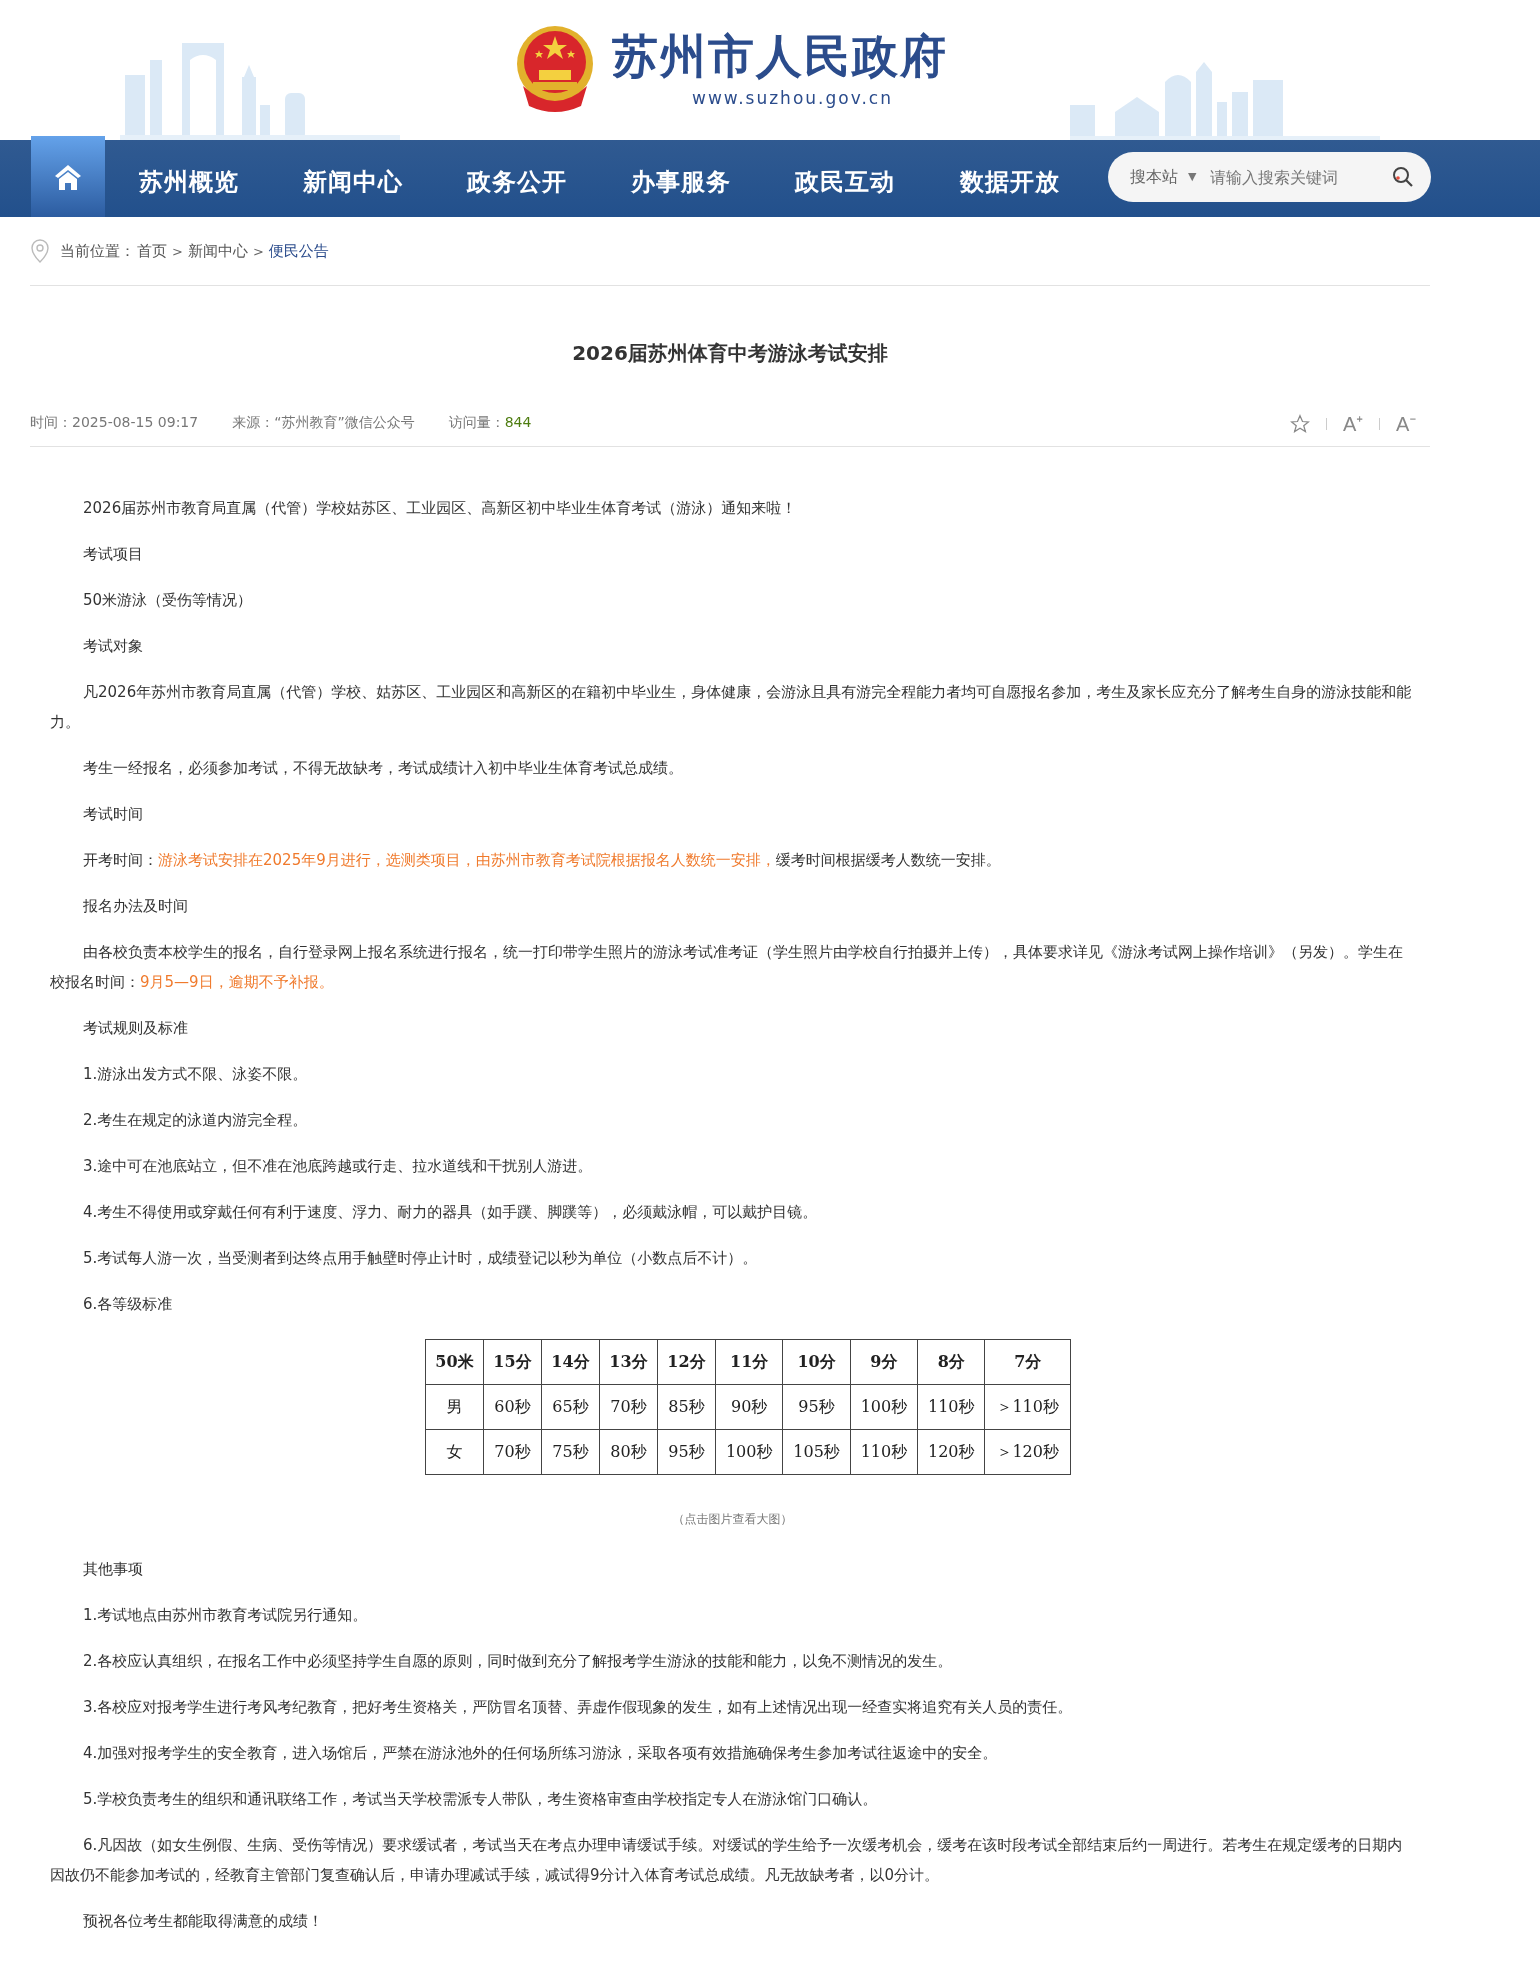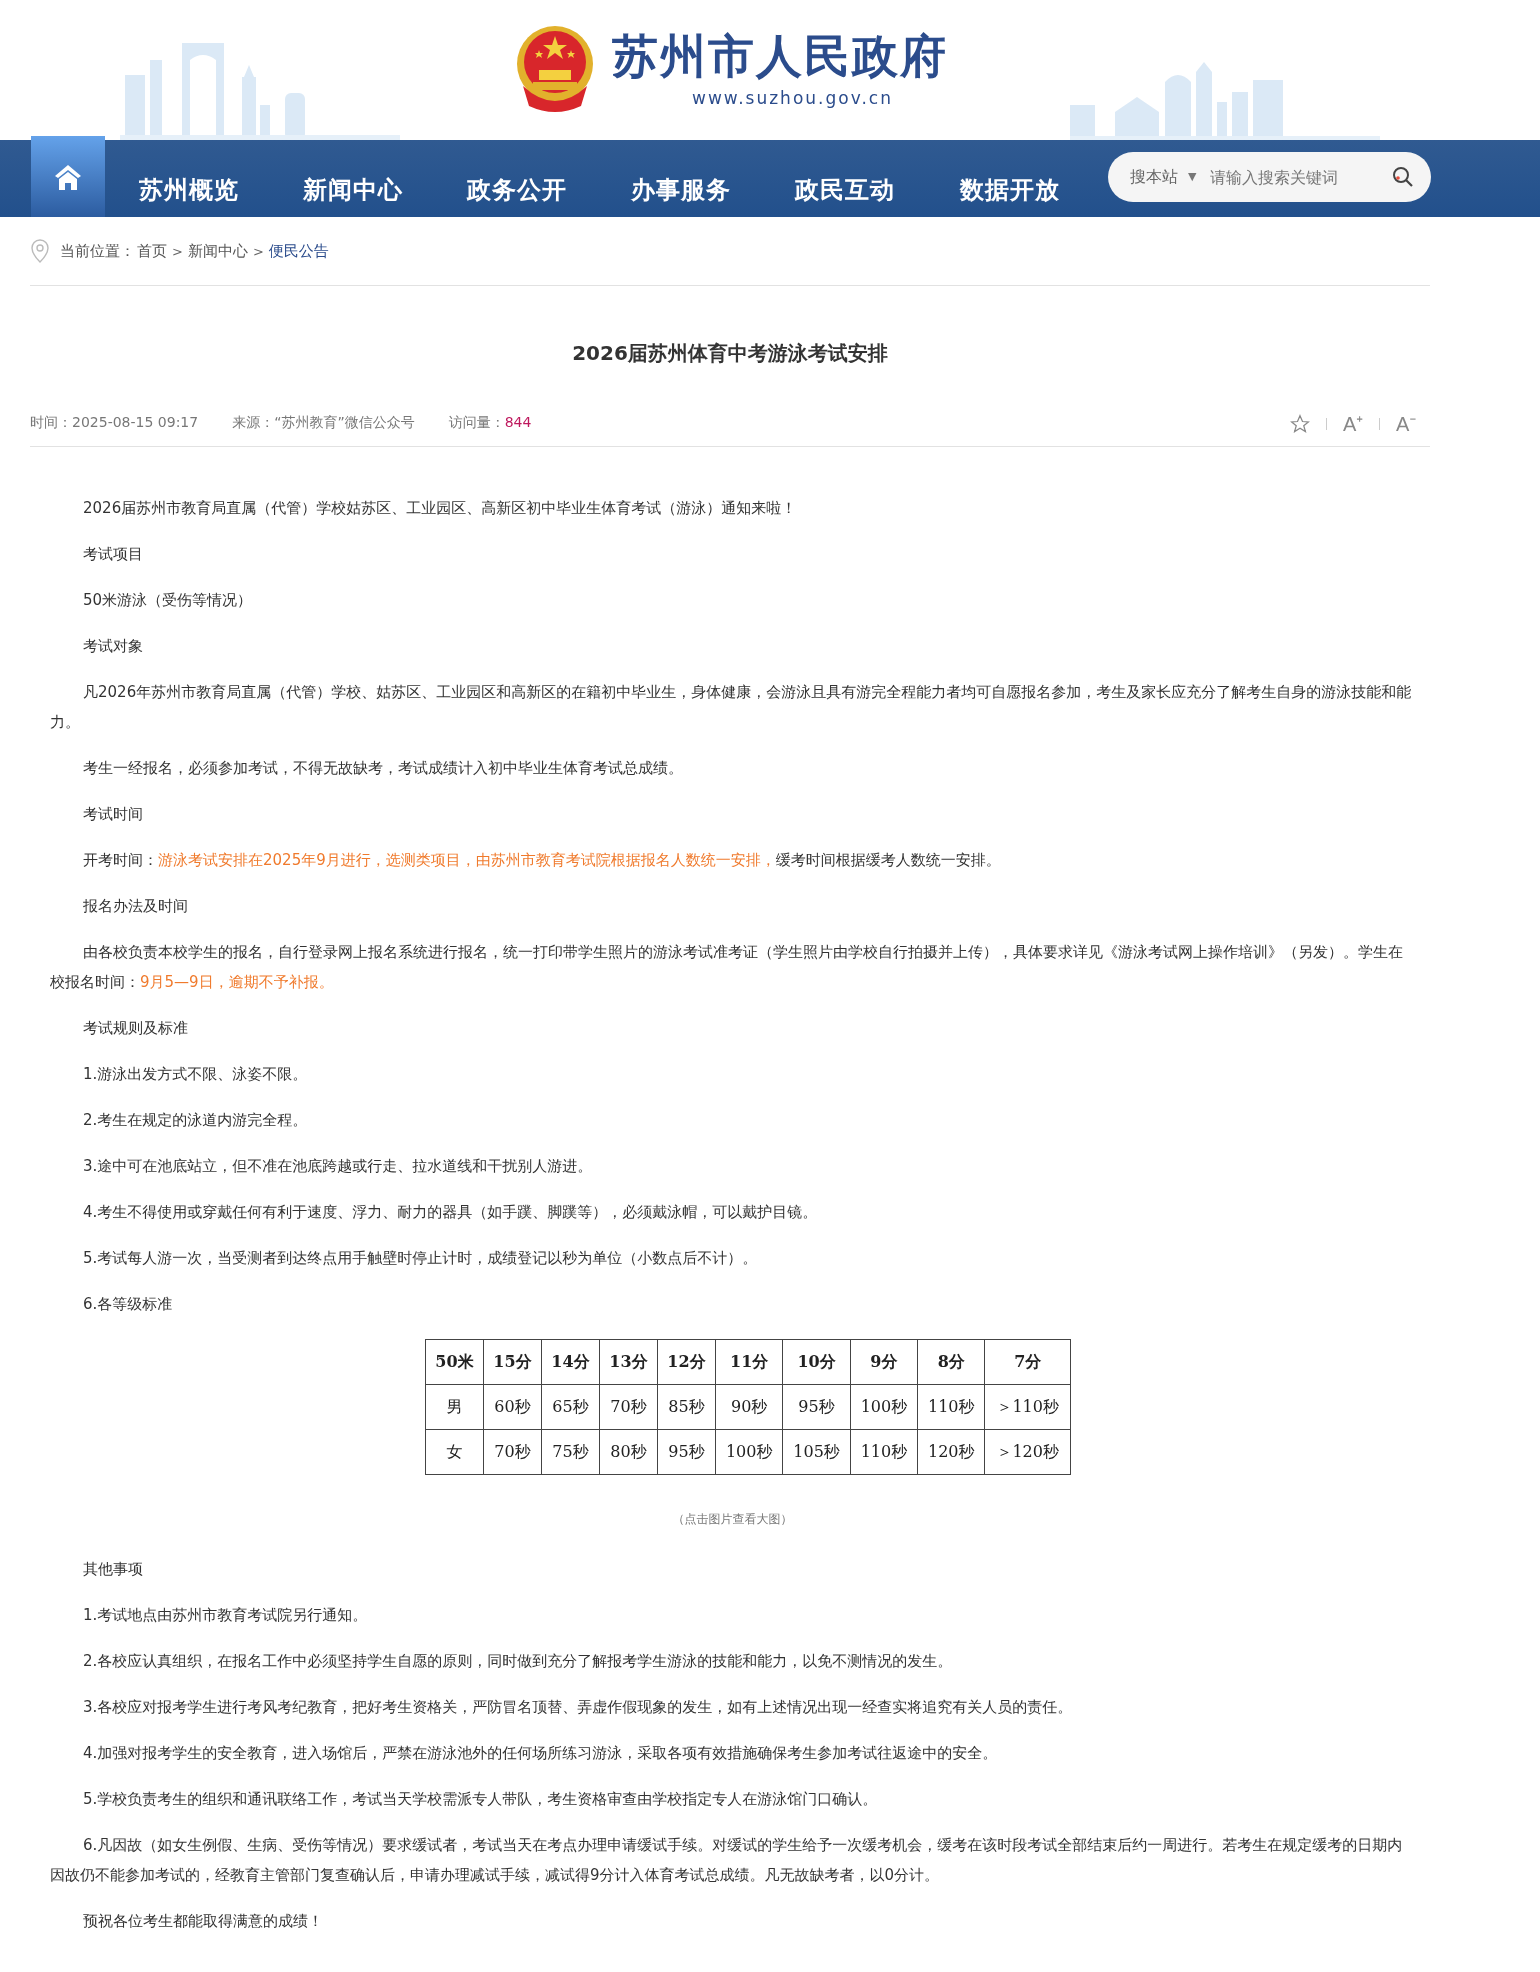--- a/index.html
+++ b/index.html
@@ -11,42 +11,42 @@
   .skyline { position: absolute; bottom: 0; }
   .skyline-left { left: 120px; width: 280px; height: 105px; }
   .skyline-right { left: 1070px; width: 310px; height: 80px; }
   .emblem { position: absolute; left: 515px; top: 24px; width: 80px; height: 88px; }
   .site-title { position: absolute; left: 612px; top: 26px; font-size: 46px; font-weight: bold; color: #2b4c8c; letter-spacing: 2px; line-height: 60px; }
   .site-url { position: absolute; left: 692px; top: 88px; font-size: 17px; color: #2b4c8c; letter-spacing: 2px; }
 
   
   .nav { position: absolute; left: 0; top: 140px; width: 1540px; height: 77px; background: linear-gradient(#305a91, #22508c); }
   .nav-home { position: absolute; left: 31px; top: -4px; width: 74px; height: 81px; background: linear-gradient(#64a2ea, #2c5ca0); display: flex; align-items: center; justify-content: center; }
-  .nav-item { position: absolute; top: 12px; height: 77px; line-height: 77px; color: #fff; font-size: 24px; font-weight: bold; letter-spacing: 1px; cursor: pointer; }
+  .nav-item { position: absolute; top: 4px; height: 77px; line-height: 77px; color: #fff; font-size: 24px; font-weight: bold; letter-spacing: 1px; cursor: pointer; }
   .search-box { position: absolute; left: 1108px; top: 12px; width: 323px; height: 50px; background: #f5f5f5; border-radius: 25px; }
   .search-scope { position: absolute; left: 22px; top: 0; line-height: 50px; font-size: 16px; color: #666; }
   .search-arrow { position: absolute; left: 80px; top: 0; line-height: 50px; font-size: 11px; color: #777; }
   .search-input { position: absolute; left: 102px; top: 10px; width: 180px; height: 30px; border: none; background: transparent; font-size: 16px; color: #666; outline: none; font-family: "DejaVu Sans", sans-serif; }
   .search-input::placeholder { color: #777; }
   .search-btn { position: absolute; left: 283px; top: 13px; width: 24px; height: 24px; cursor: pointer; }
 
   
   .breadcrumb { position: absolute; left: 30px; top: 238px; height: 26px; font-size: 15px; color: #555; display: flex; align-items: center; }
   .breadcrumb .pin { width: 20px; height: 24px; margin-right: 10px; }
   .breadcrumb a { color: #555; text-decoration: none; cursor: pointer; }
   .breadcrumb .sep { margin: 0 5px; color: #666; font-size: 13px; }
   .breadcrumb .current { color: #2b4c8c; }
   .divider { position: absolute; left: 30px; width: 1400px; height: 1px; background: #e2e2e2; }
 
   
   .article-title { position: absolute; left: 30px; top: 340px; width: 1400px; text-align: center; font-size: 20px; font-weight: bold; color: #333; }
   .meta { position: absolute; left: 30px; top: 414px; font-size: 14px; color: #777; display: flex; }
   .meta span { white-space: pre; }
   .meta .gap { display: inline-block; width: 34px; }
-  .meta .views { color: #be185d; }
+  .meta .views { color: #4d7c0f; }
   .tools { position: absolute; left: 1290px; top: 410px; display: flex; align-items: center; color: #888; }
   .tool { cursor: pointer; display: flex; align-items: center; }
   .tool-sep { width: 1px; height: 12px; background: #ccc; margin: 0 16px; }
   .font-btn { font-size: 20px; color: #888; font-family: "Liberation Sans", sans-serif; }
 
   .content { position: absolute; left: 50px; top: 488px; width: 1365px; font-size: 15px; color: #333; }
   .p { line-height: 30px; margin-bottom: 16px; text-indent: 33px; }
   .hl { color: #f07a2c; }
   .caption { text-align: center; font-size: 12px; color: #777; text-indent: 0; }
 

